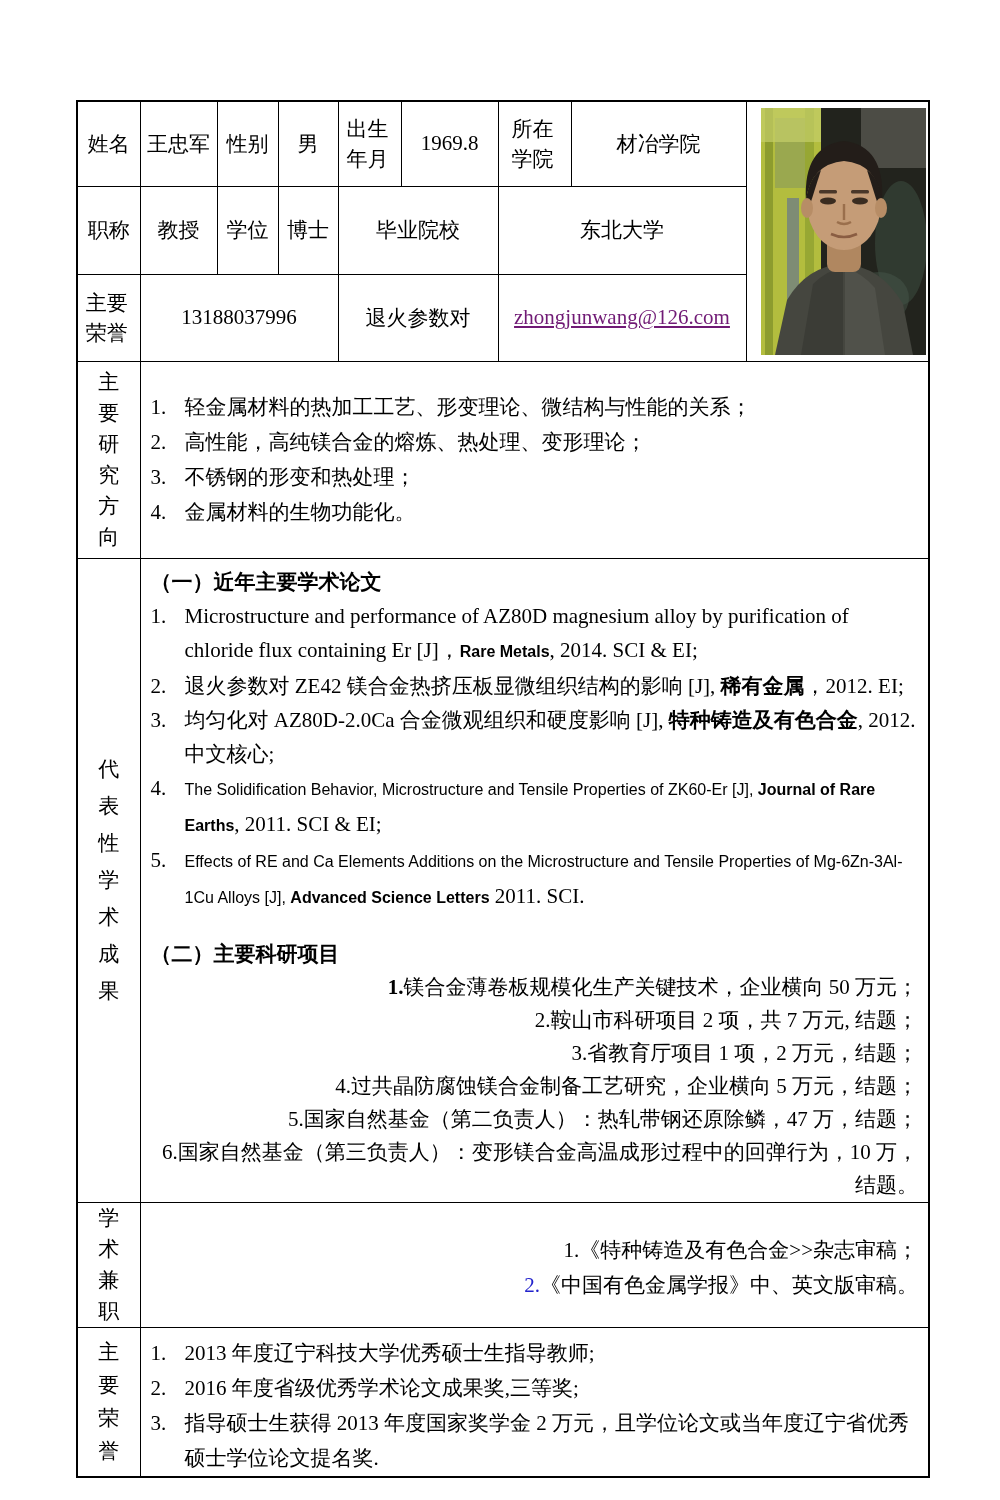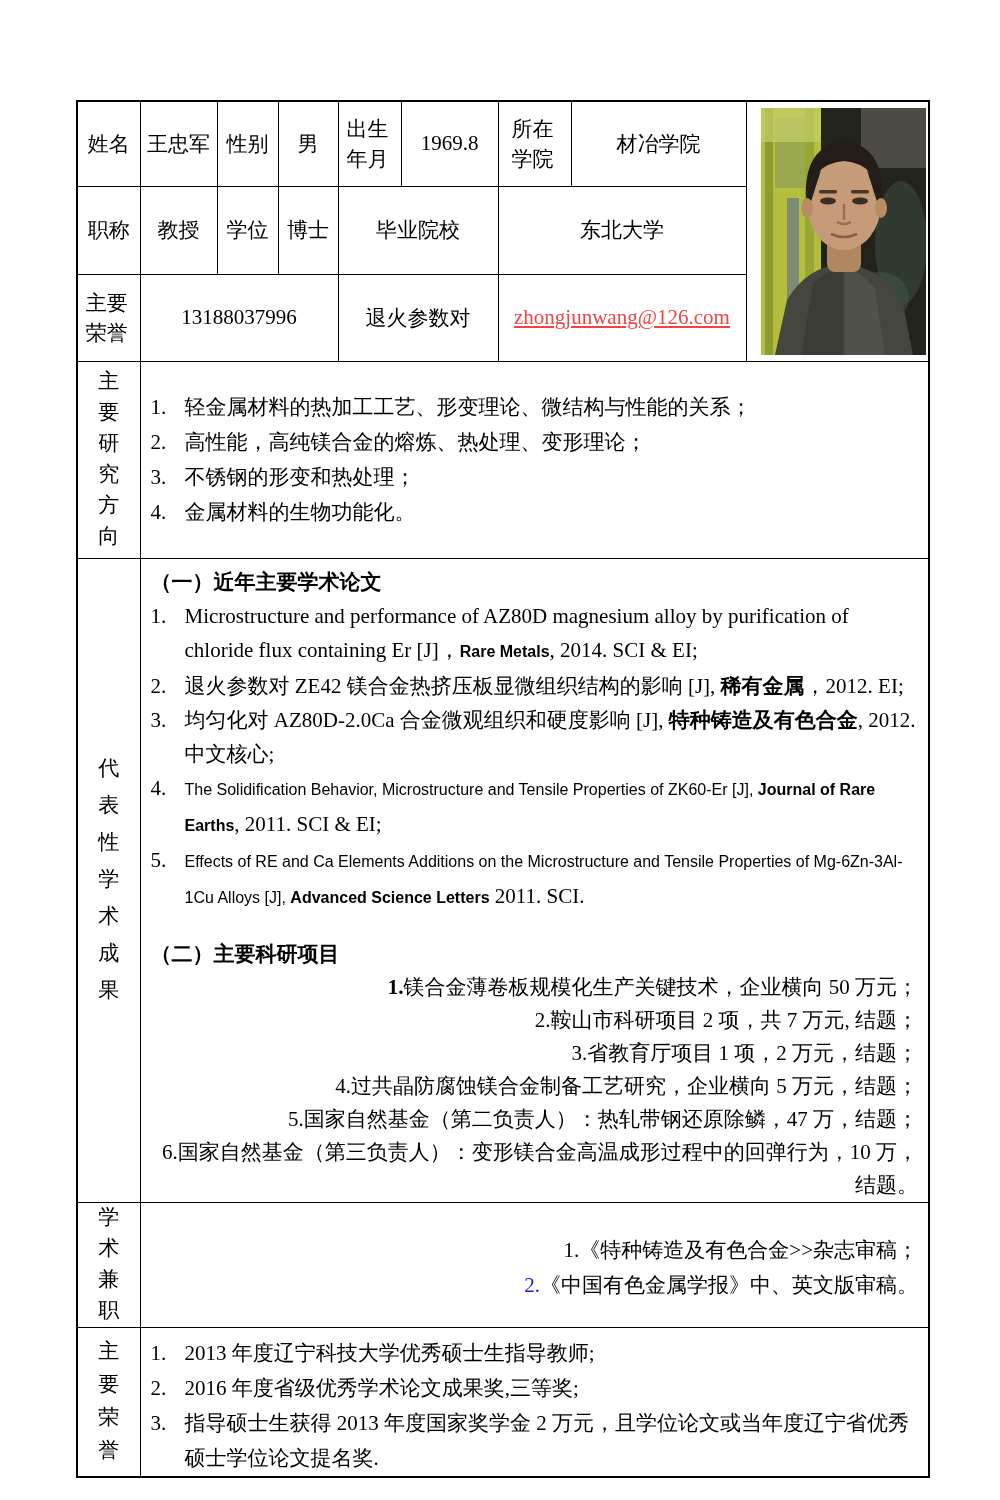--- a/index.html
+++ b/index.html
@@ -18,40 +18,40 @@
     position:absolute; top:100px; left:76px;
     border-collapse:collapse; table-layout:fixed; width:852px;
     border:2px solid #000;
   }
   td {
     border:1px solid #000; font-size:21px; color:#000;
     vertical-align:middle; overflow:hidden;
   }
   td.c { text-align:center; }
   .wrapcjk { display:inline-block; width:2.2em; word-break:break-all; line-height:30px; text-align:left;font-family:Liberation Serif, serif; }
-  .vtext { display:inline-block; width:22px; word-break:break-all; text-align:center;font-family:Liberation Mono, monospace; }
+  .vtext { display:inline-block; width:22px; word-break:break-all; text-align:center; }
   .vt-rd  { line-height:31px; }
   .vt-ach { line-height:37px; }
   .vt-pos { line-height:31px; }
   .vt-hon { line-height:33px; }
   td.content { vertical-align:top; padding:6px 10px 0 10px;margin-top:44px; }
   .li { line-height:35px; }
   .hang34 { padding-left:34px; text-indent:-34px; }
   .hang34 .num { display:inline-block; width:34px; text-indent:0; }
   .hang22 { padding-left:22px; text-indent:-22px; }
   .hang22 .num { display:inline-block; width:22px; text-indent:0; }
   .papers .li { line-height:34px; }
   .projects .li { line-height:33px;text-align:right; }
   .sec-header { font-weight:bold; line-height:34px; }
   .projects-header { margin-top:22px; line-height:34px; }
   .sans { font-family:"Liberation Sans", sans-serif; font-size:16px; }
   .rd-list { padding-top:22px; }
   .pos-list { padding-top:24px;text-align:right; }
   .hon-list { padding-top:2px; }
-  .email-link { text-decoration:underline; color:#ef4444; }
+  .email-link { text-decoration:underline; color:#701a75; }
   .photo-cell { padding:6px 2px 5px 14px; }
   .photo-cell svg { display:block; }
 </style>
 </head>
 <body>
 
 <div class="page">
 
 
   <table class="form">

